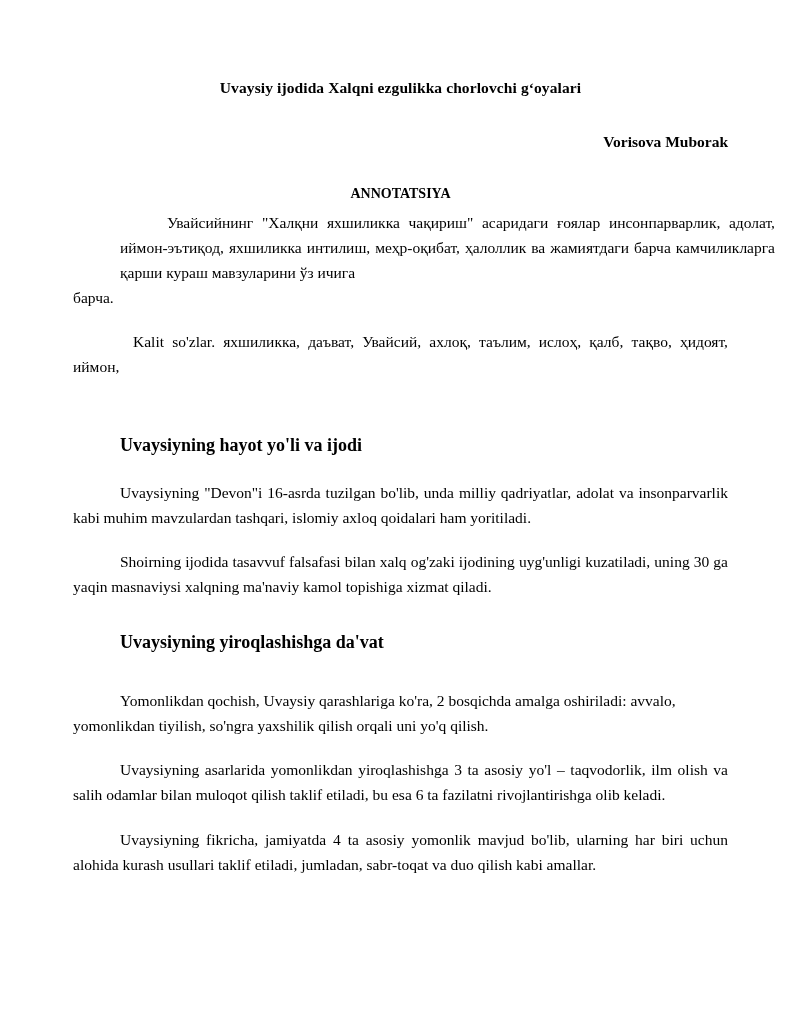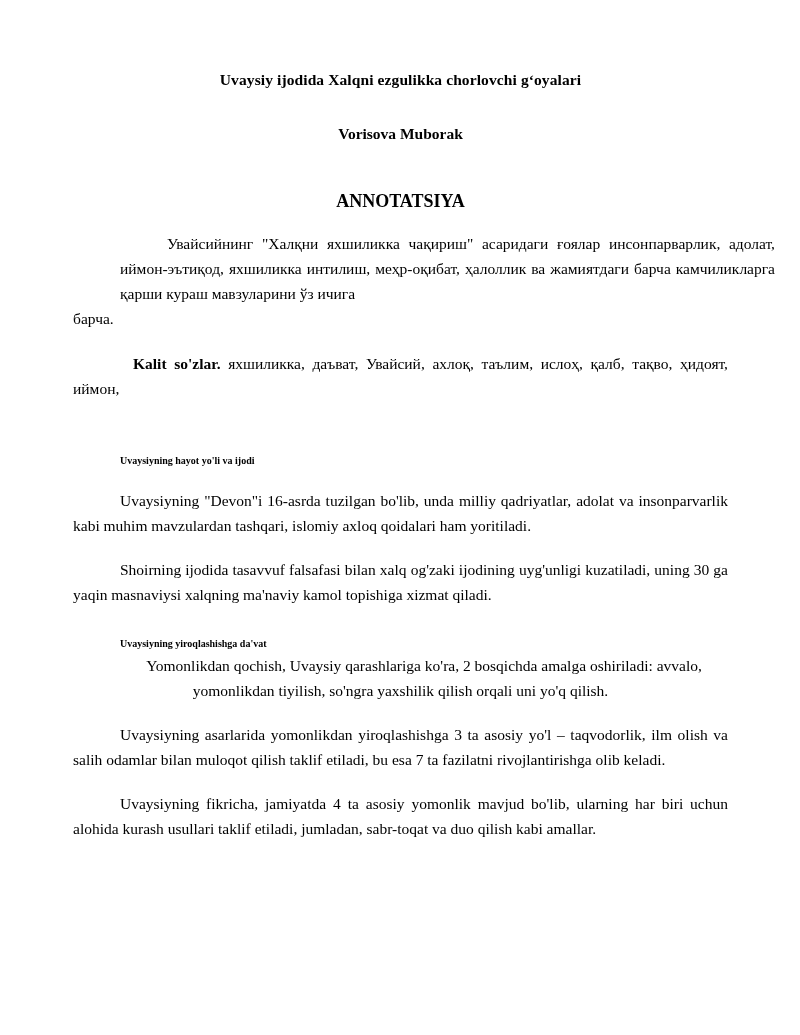--- a/index.html
+++ b/index.html
@@ -17,81 +17,82 @@
     width: 800px;
     height: 1035px;
     background: #ffffff;
     overflow: hidden;
     box-sizing: border-box;
     padding: 0;
   }
   .content {
     position: absolute;
     left: 73px;
-    top: 8px;
+    top: 16px;
     width: 655px; 
   }
 
   
   .doc-title {
     margin: 0;
     padding-top: 62px;
     font-size: 15.5px;
     font-weight: bold;
     text-align: center;
     line-height: 1.35;
     letter-spacing: 0.1px;
   }
   .doc-author {
     margin: 0;
     padding-top: 33px;
     font-size: 15.5px;
     font-weight: bold;
-    text-align: center;
+    text-align: right;
     line-height: 1.35;
   }
   .annot-title {
-    margin: 12px;
+    margin: 0;
     padding-top: 32px;
-    font-size: 18px;
+    font-size: 14px;
     font-weight: bold;
     text-align: center;
     line-height: 1.35;
   }
 
   
   p.para {
     margin: 0;
     font-size: 15.5px;
     line-height: 1.62;
     text-align: justify;
     text-justify: inter-word;
     text-indent: 47px;
   }
   p.para.left {
-    text-align: center;
+    text-align: left;
+    margin-top: 31px;
   }
   p.para.kw {
     text-indent: 60px;
   }
   p.gap-sm { padding-top: 6px; }
   p.gap-md { padding-top: 19px; }
 
   h2.section-head {
     margin: 0;
-    font-size: 10px;
+    font-size: 18px;
     font-weight: bold;
     text-align: left;
     line-height: 1.62;
     text-indent: 47px;
     padding-top: 29px;
   }
 
   
-  .kw-lead { font-weight: bold; }
+  .kw-lead { font-weight: normal; }
 
   
   .justify-break {
     display: inline-block;
     width: 100%;
   }
 </style>
 </head>
 <body>
 
@@ -112,19 +113,19 @@
 
 
     <p class="para gap-md">Uvaysiyning "Devon"i  16-asrda tuzilgan bo'lib, unda  milliy qadriyatlar, adolat va insonparvarlik kabi muhim mavzulardan tashqari,  islomiy axloq qoidalari  ham yoritiladi.</p>
 
     <p class="para gap-md">Shoirning ijodida tasavvuf falsafasi  bilan  xalq og'zaki ijodining uyg'unligi kuzatiladi,  uning 30 ga yaqin  masnaviysi  xalqning ma'naviy kamol topishiga xizmat qiladi.</p>
 
     <h2 class="section-head">Uvaysiyning yiroqlashishga da'vat</h2>
 
     <p class="para left">Yomonlikdan qochish, Uvaysiy qarashlariga ko'ra, 2 bosqichda amalga oshiriladi: avvalo, yomonlikdan tiyilish, so'ngra yaxshilik qilish orqali uni yo'q qilish.</p>
 
-    <p class="para gap-md">Uvaysiyning asarlarida yomonlikdan yiroqlashishga 3 ta asosiy yo'l – taqvodorlik, ilm olish va salih odamlar bilan muloqot qilish taklif etiladi, bu esa 7 ta fazilatni rivojlantirishga olib keladi.</p>
+    <p class="para gap-md">Uvaysiyning asarlarida yomonlikdan yiroqlashishga 3 ta asosiy yo'l – taqvodorlik, ilm olish va salih odamlar bilan muloqot qilish taklif etiladi, bu esa 6 ta fazilatni rivojlantirishga olib keladi.</p>
 
     <p class="para gap-md">Uvaysiyning fikricha, jamiyatda 4 ta asosiy yomonlik mavjud bo'lib, ularning har biri uchun alohida kurash usullari taklif etiladi, jumladan, sabr-toqat va duo qilish kabi amallar.</p>
 
 
   </div>
 </div>
 
 </body></html>

